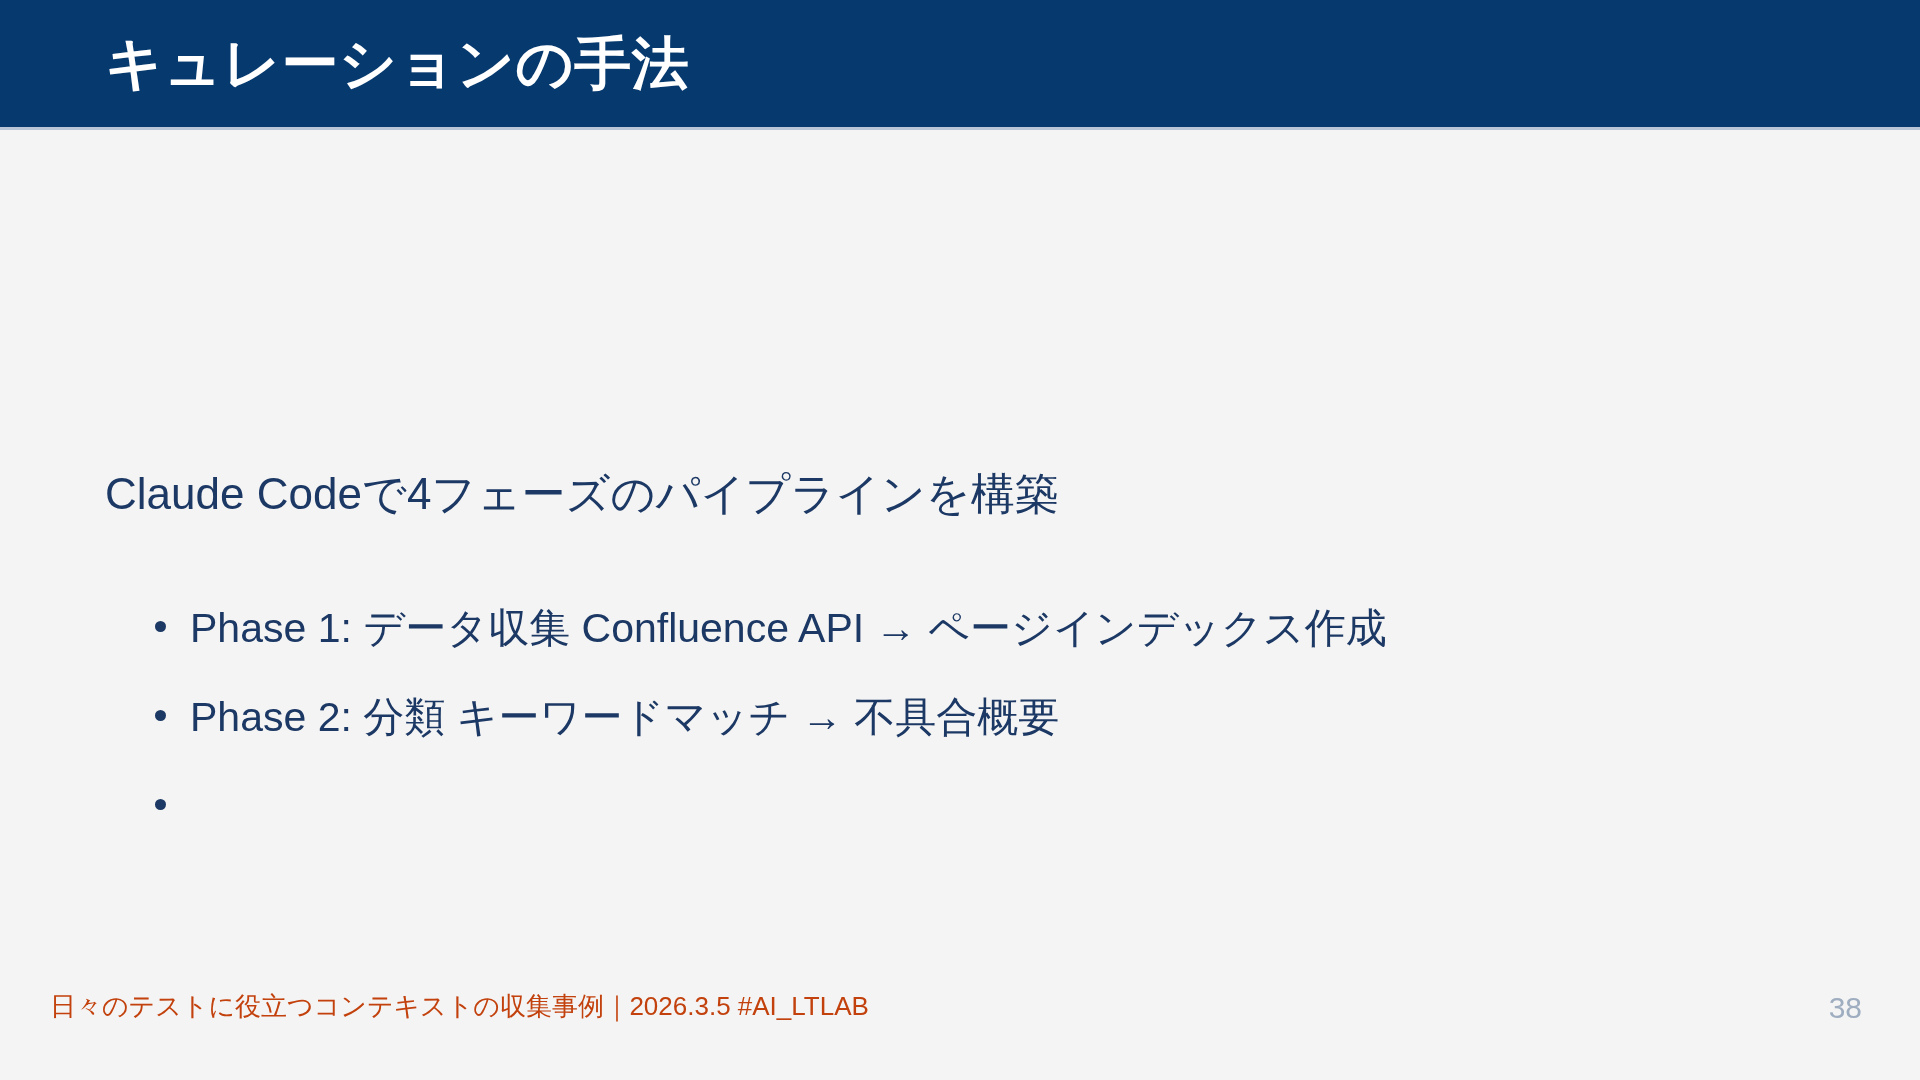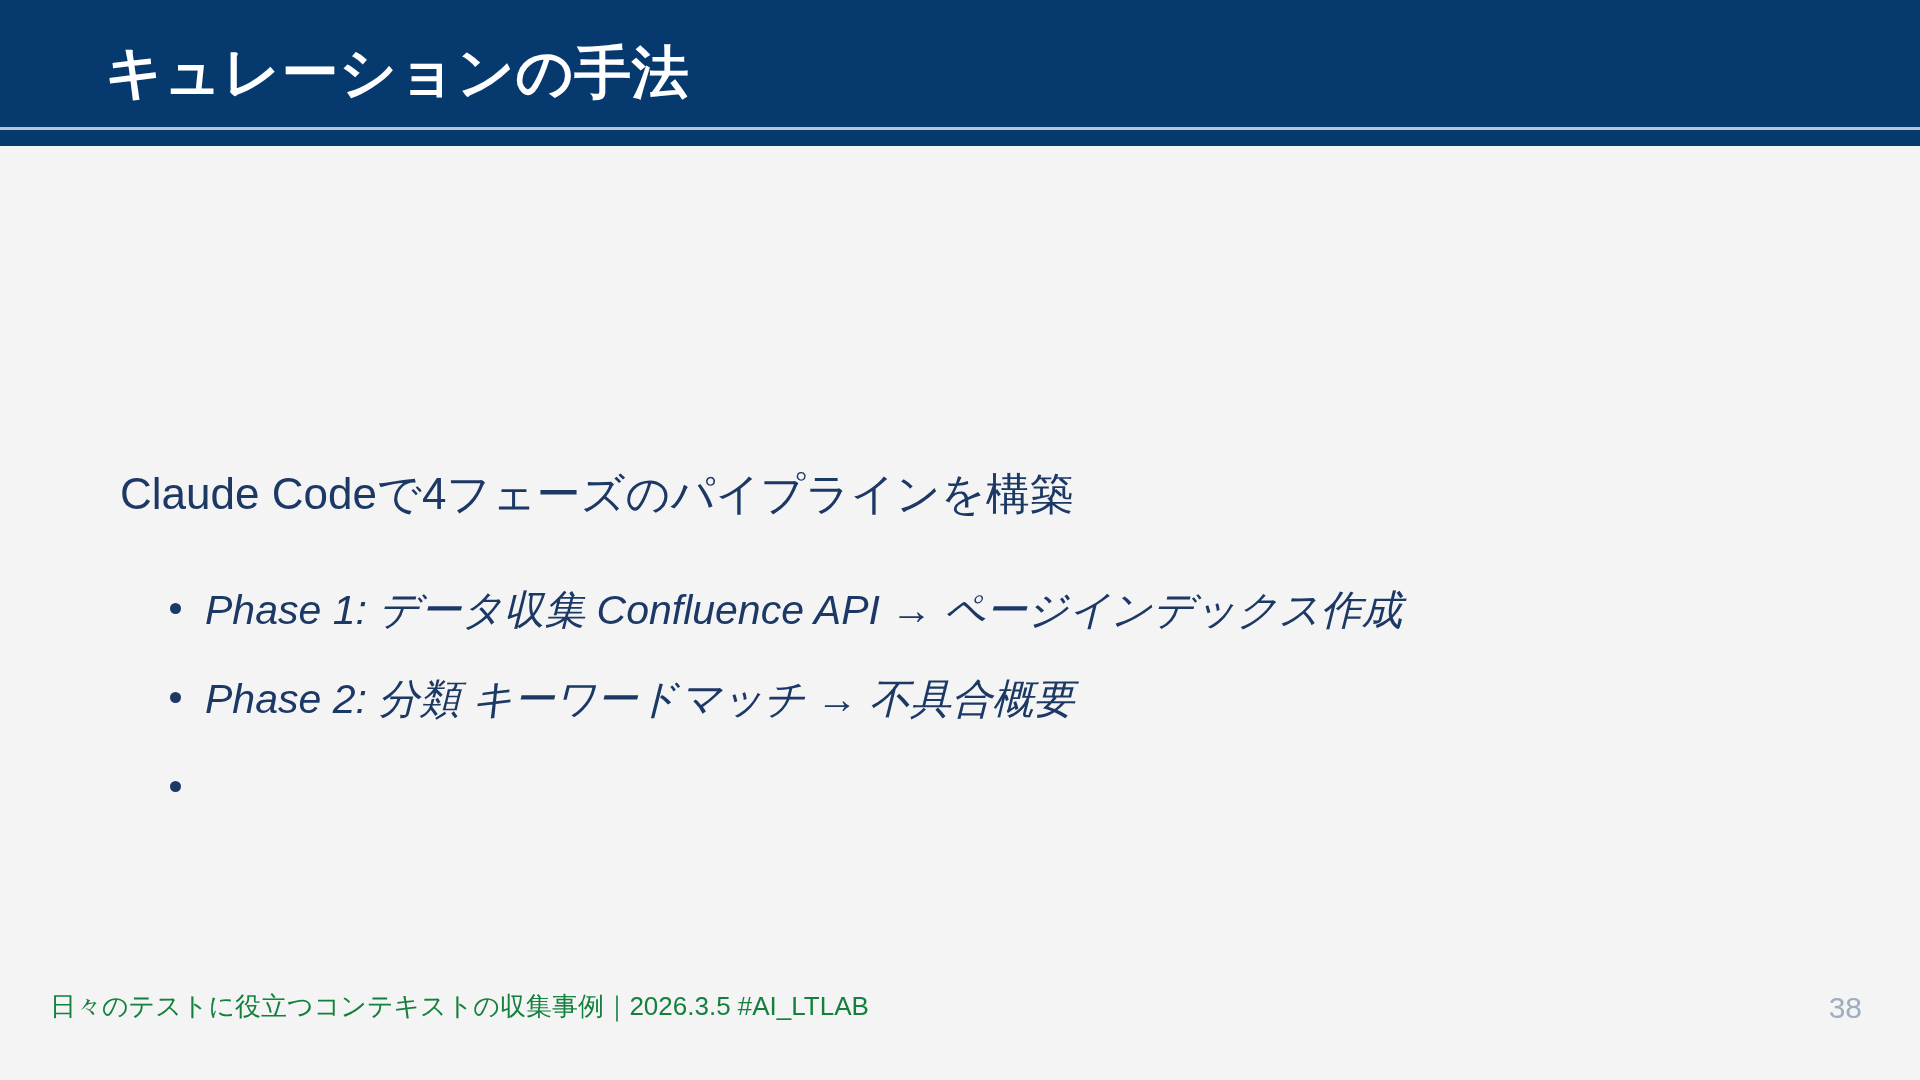--- a/index.html
+++ b/index.html
@@ -22,21 +22,21 @@
     display: flex;
     flex-direction: column;
   }
 
   
   .header-bar {
     position: absolute;
     left: 0;
     top: 0;
     width: 1920px;
-    height: 146px;
+    height: 127px;
     background: #06396e;
     box-sizing: border-box;
     display: flex;
     align-items: center;
   }
   .header-rule {
     position: absolute;
     left: 0;
     top: 127px;
     width: 1920px;
@@ -54,40 +54,38 @@
     white-space: nowrap;
   }
 
   
   .body-area {
     position: absolute;
     left: 0;
     top: 130px;
     width: 1556px;
     height: 860px;
-    margin-left: 15px;
   }
   .lead-line {
     position: absolute;
     left: 105px;
     top: 336px;
     color: #1c3864;
     font-size: 44px;
     line-height: 1.25;
     white-space: nowrap;
   }
 
   .bullet-list {
     position: absolute;
     left: 155px;
-    top: 433px;
+    top: 451px;
     margin: 0;
     padding: 0;
     list-style: none;
-    font-style: italic;
   }
   .bullet-item {
     position: relative;
     height: 89px;
     padding-left: 35px;
     color: #1c3864;
     font-size: 41px;
     line-height: 89px;
     white-space: nowrap;
   }
@@ -112,21 +110,21 @@
     position: absolute;
     left: 0;
     bottom: 0;
     width: 1920px;
     height: 90px;
   }
   .footer-left {
     position: absolute;
     left: 50px;
     top: 1px;
-    color: #15803d;
+    color: #c2410c;
     font-size: 26px;
     line-height: 1.2;
     white-space: nowrap;
     text-align: right;
   }
   .footer-page {
     position: absolute;
     right: 58px;
     top: 0px;
     color: #9fadc0;

